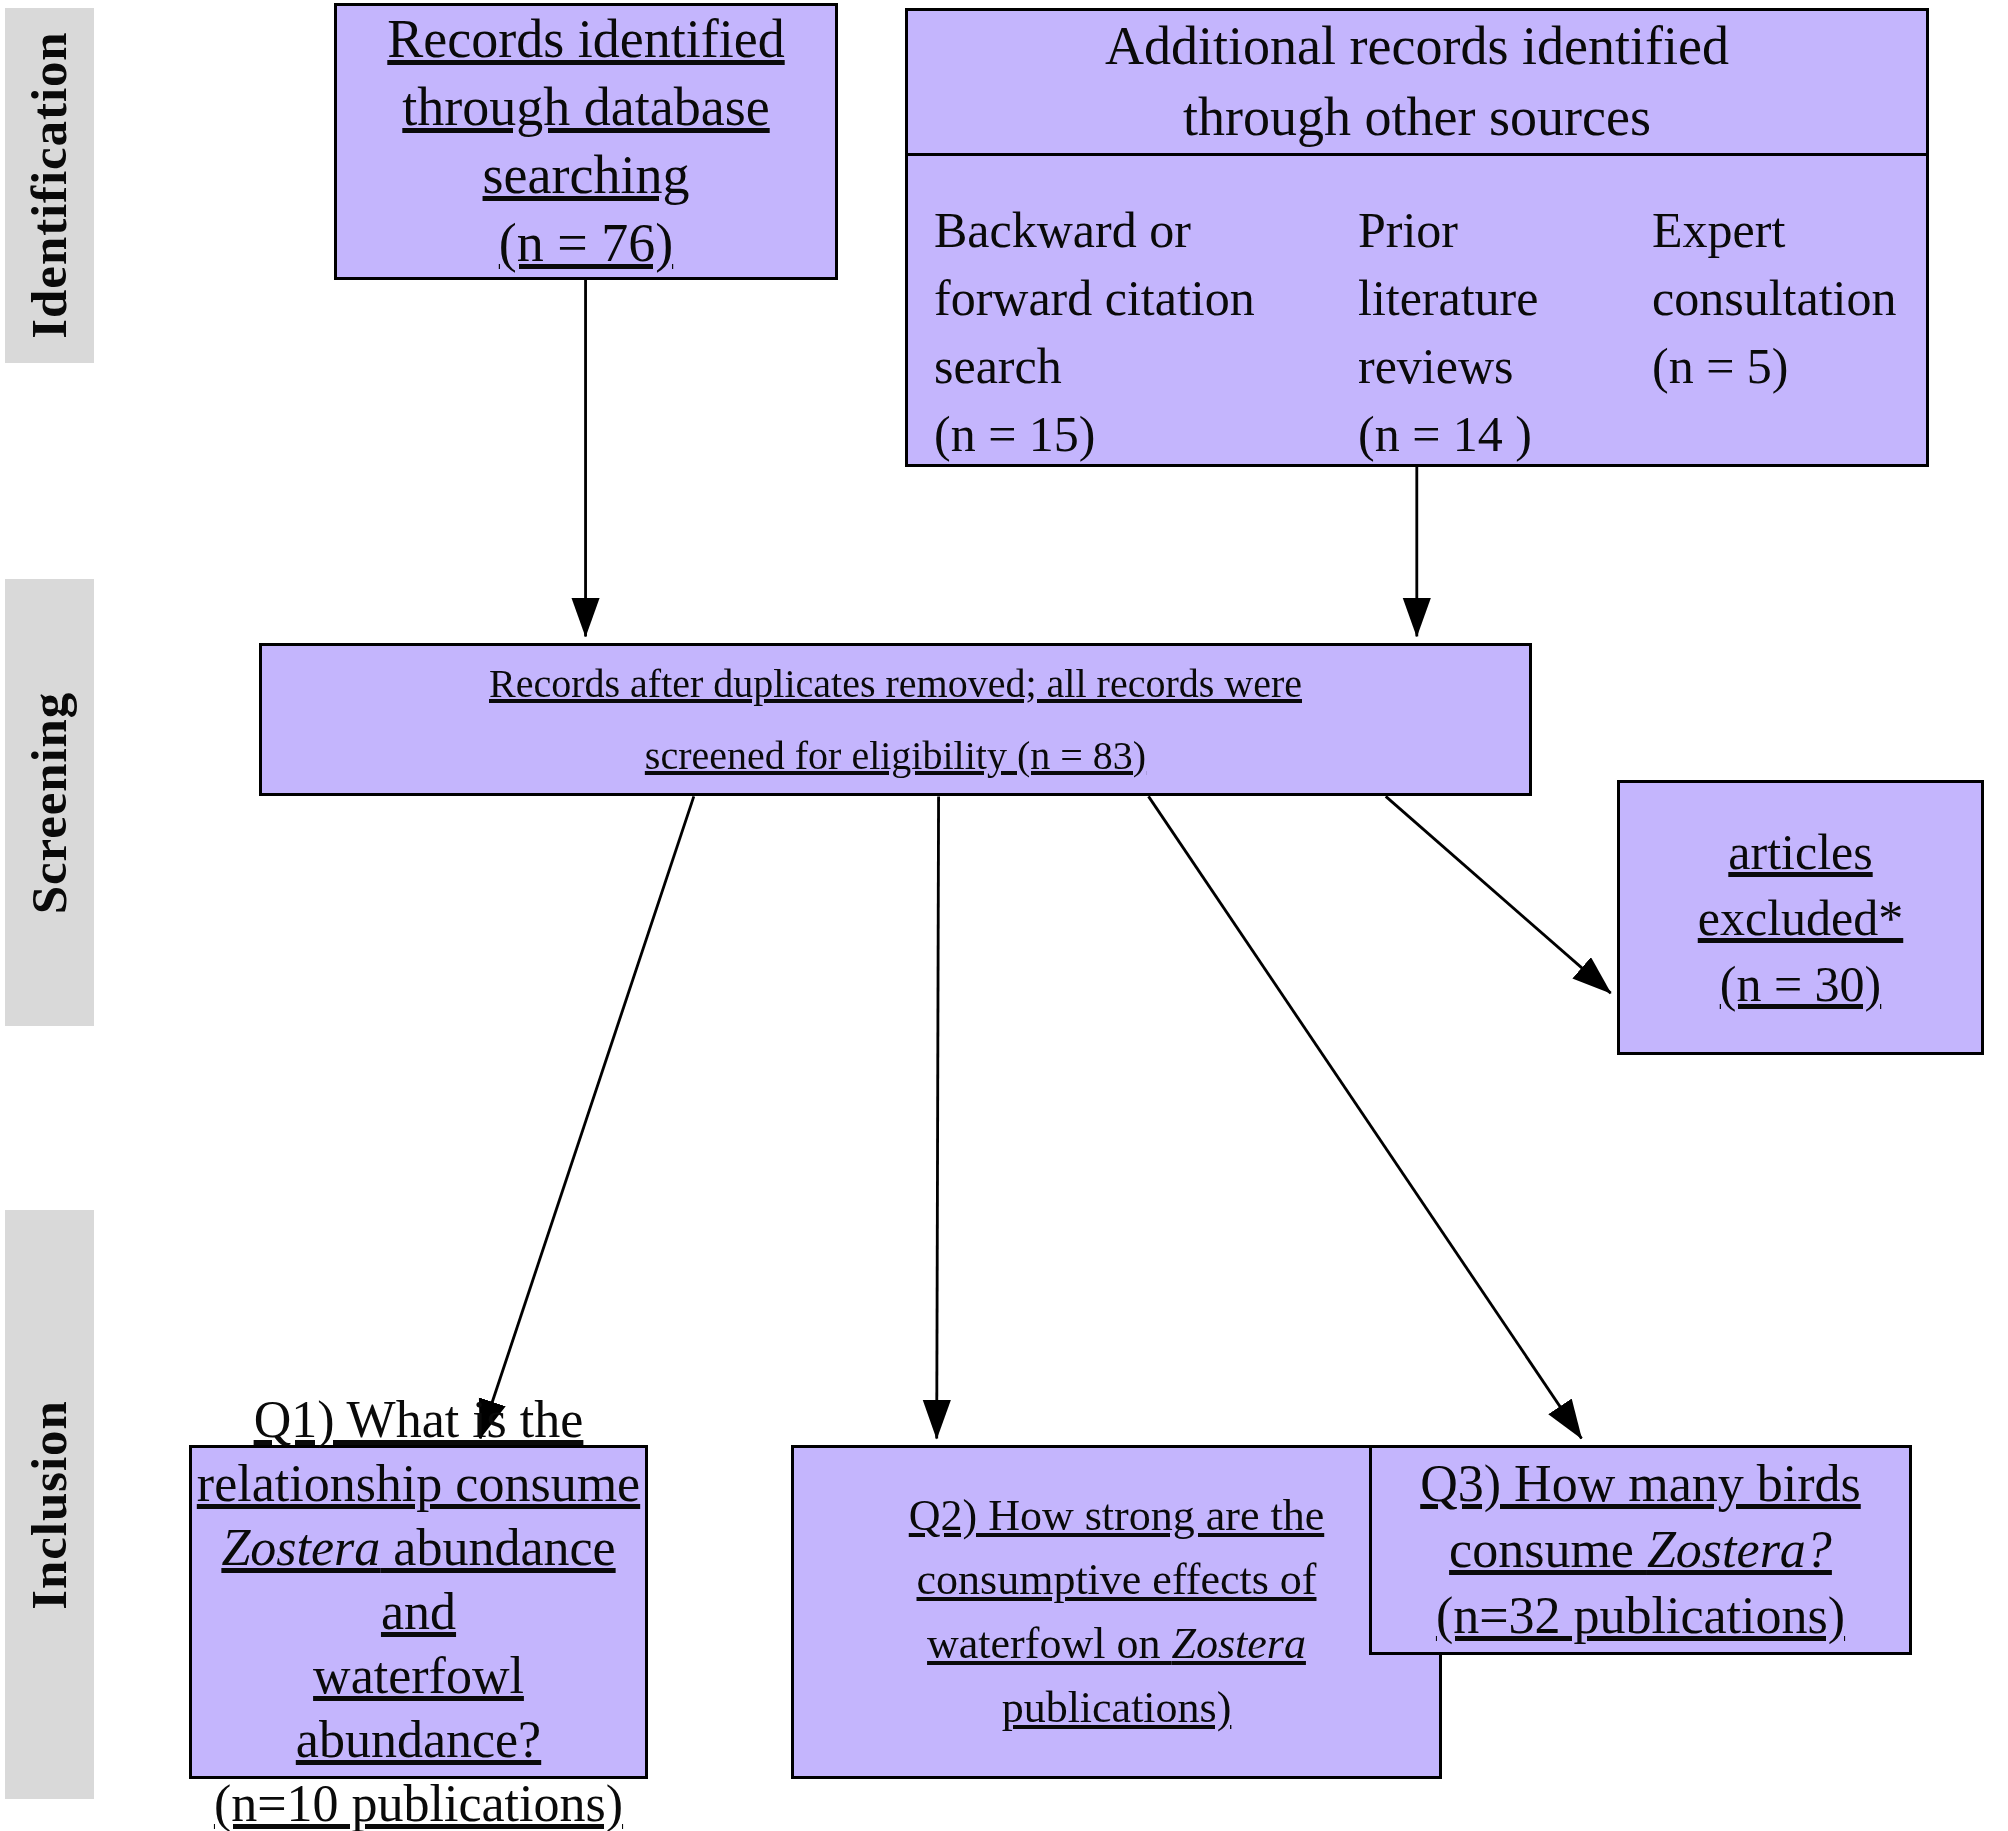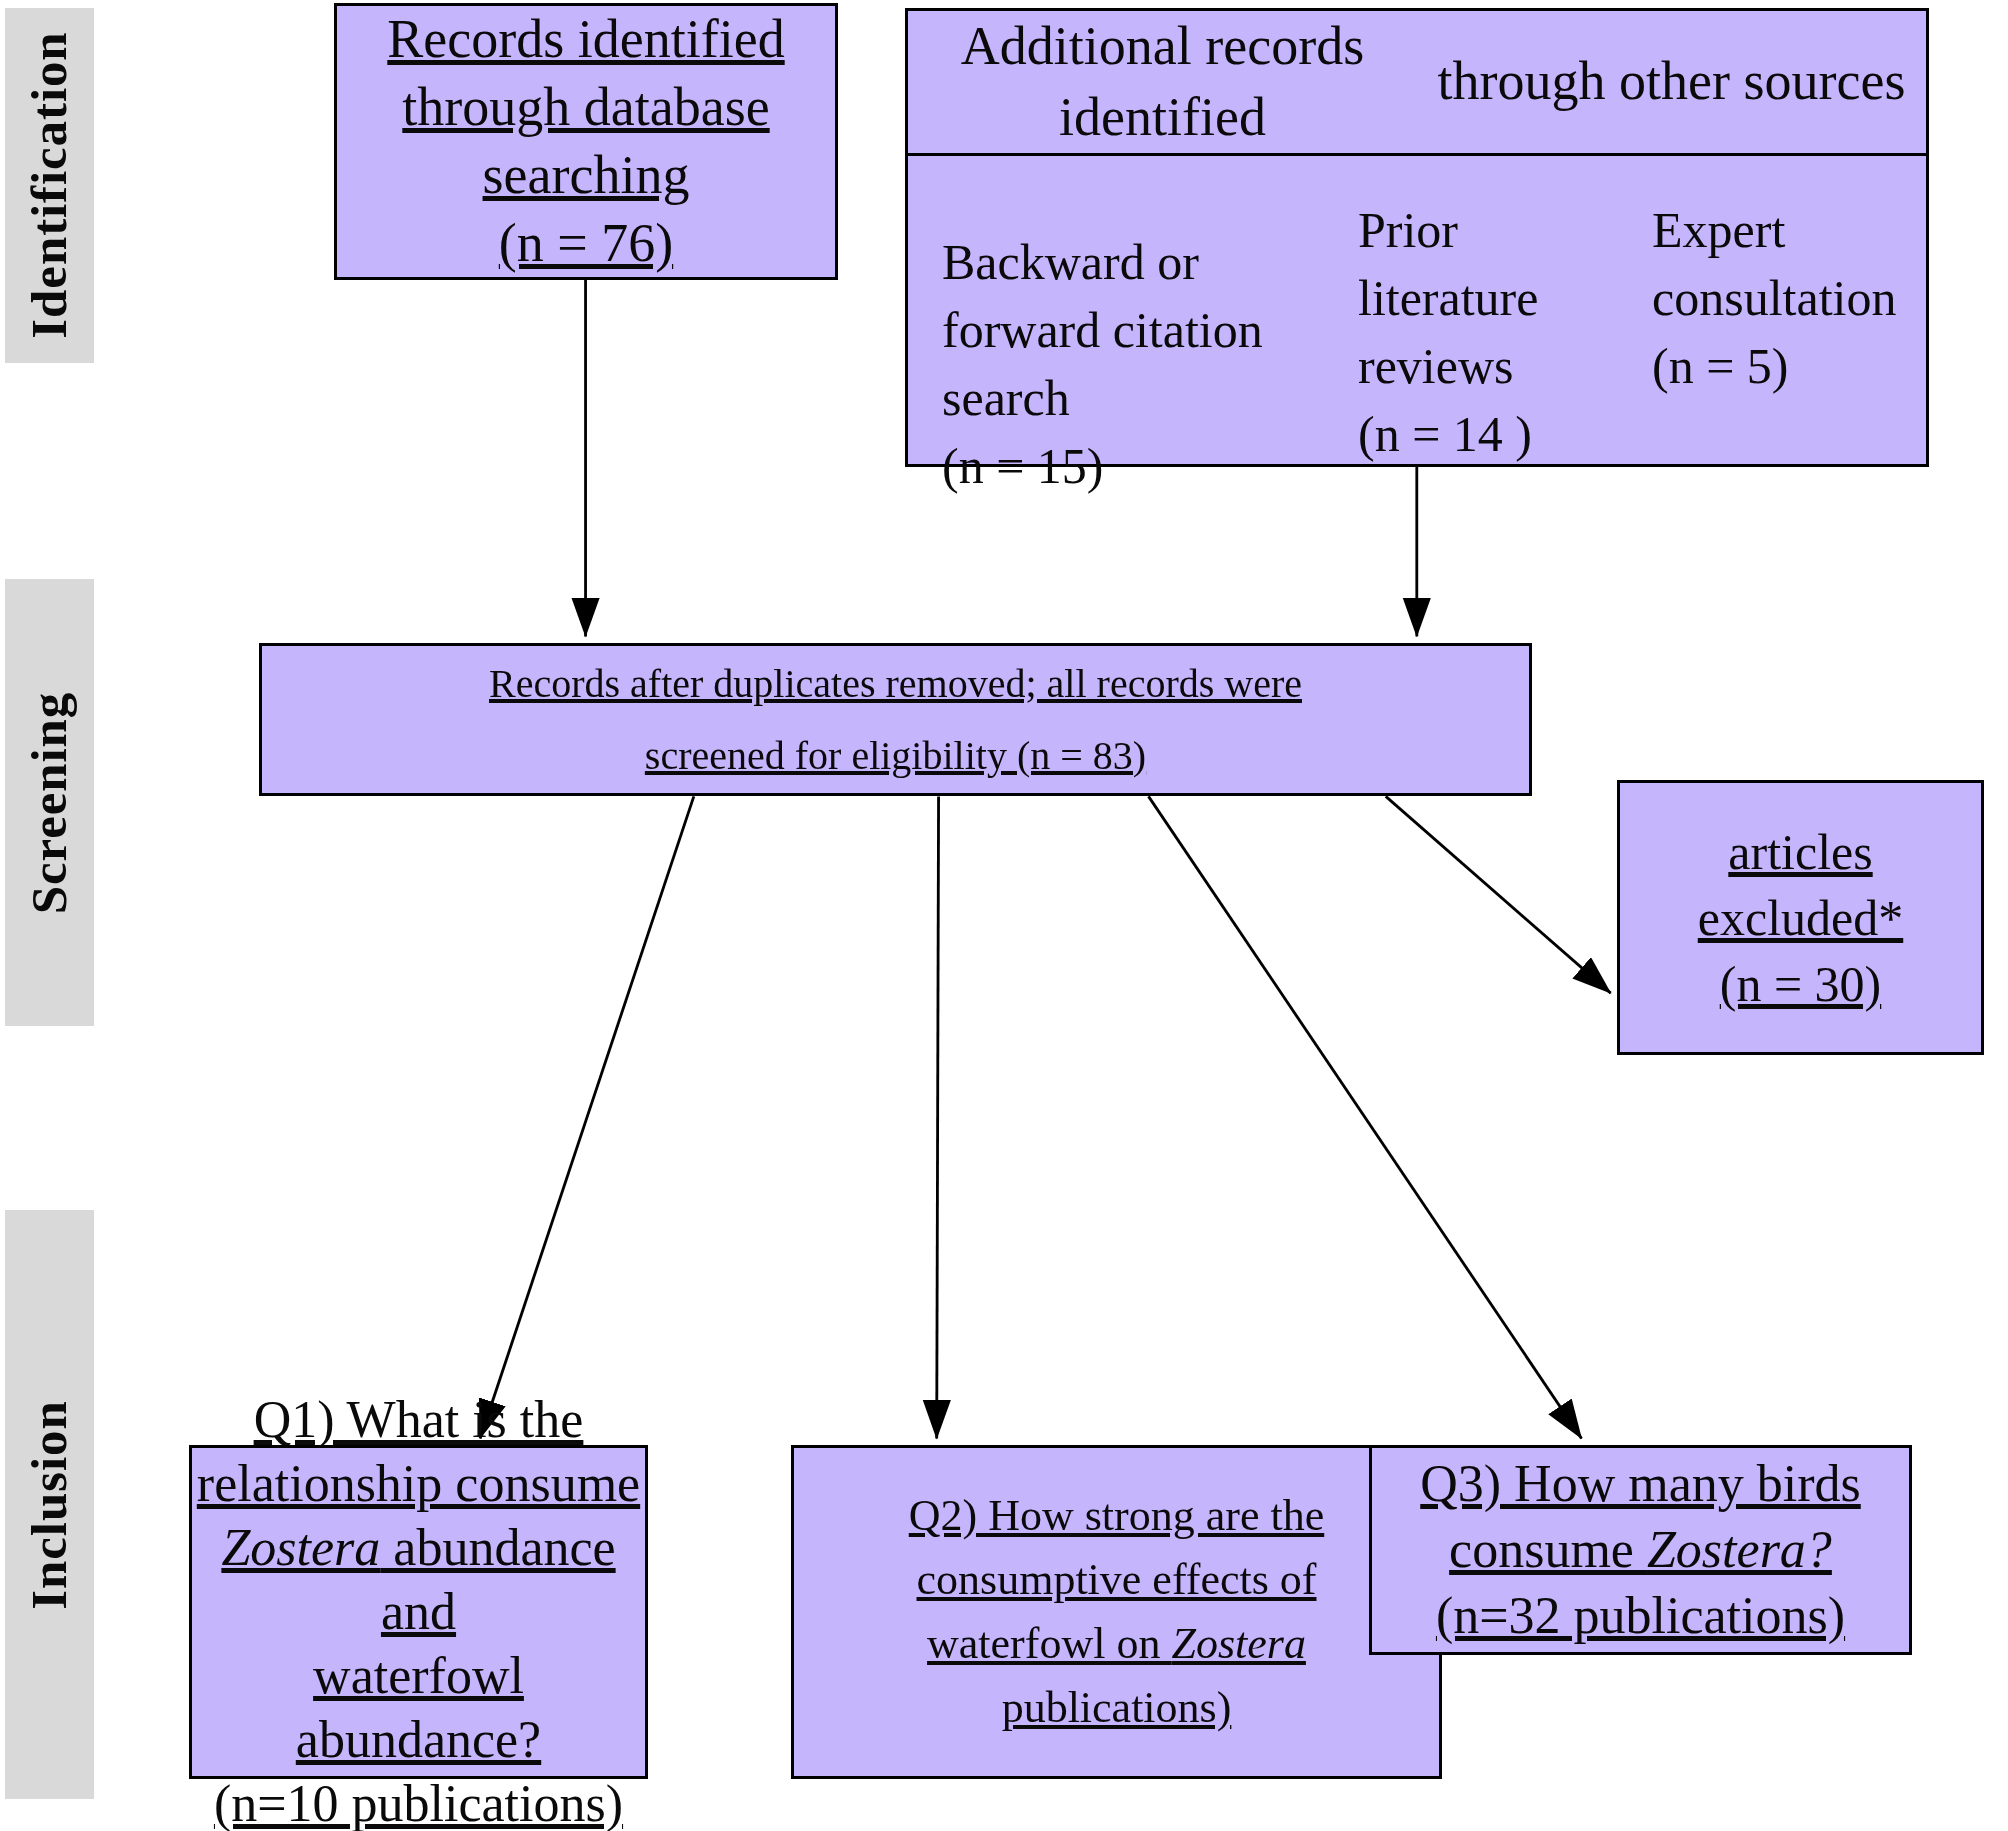--- a/index.html
+++ b/index.html
@@ -33,26 +33,26 @@
   #box-dedup{left:259px;top:643px;width:1273px;height:153px;font-size:40px;line-height:72px;}
   #box-excluded{left:1617px;top:780px;width:367px;height:275px;font-size:50px;line-height:66px;}
   #box-q1{left:189px;top:1445px;width:459px;height:334px;font-size:52px;line-height:64px;}
   #box-q2{left:791px;top:1445px;width:651px;height:334px;font-size:44px;line-height:64px;}
   #box-q3{left:1369px;top:1445px;width:543px;height:210px;font-size:52px;line-height:66px;}
 
   
   #box-other{left:905px;top:7.5px;width:1024px;height:459px;display:block;}
   .osrc-header{
     position:absolute;top:0;left:0;right:0;height:142px;border-bottom:3.8px solid #000;
-    display:flex;justify-content:center;align-items:center;
+    display:flex;flex-direction:column;justify-content:center;align-items:center;
     text-align:center;font-size:54px;line-height:71px;
   }
   .osrc-cols{position:absolute;top:185px;left:0;right:0;bottom:0;}
   .osrc-col{position:absolute;top:0;text-align:left;font-size:50px;line-height:68px;}
-  #osrc-col-citation{left:34px;width:405px;margin-top:32px;}
+  #osrc-col-citation{left:26px;width:405px;}
   #osrc-col-reviews{left:450px;width:282px;}
   #osrc-col-expert{left:744px;width:268px;}
 
   
   #arrows{position:absolute;left:0;top:0;width:2008px;height:1831px;pointer-events:none;}
   #arrows line{stroke:#000;stroke-width:3;}
 </style>
 </head>
 <body>
 

